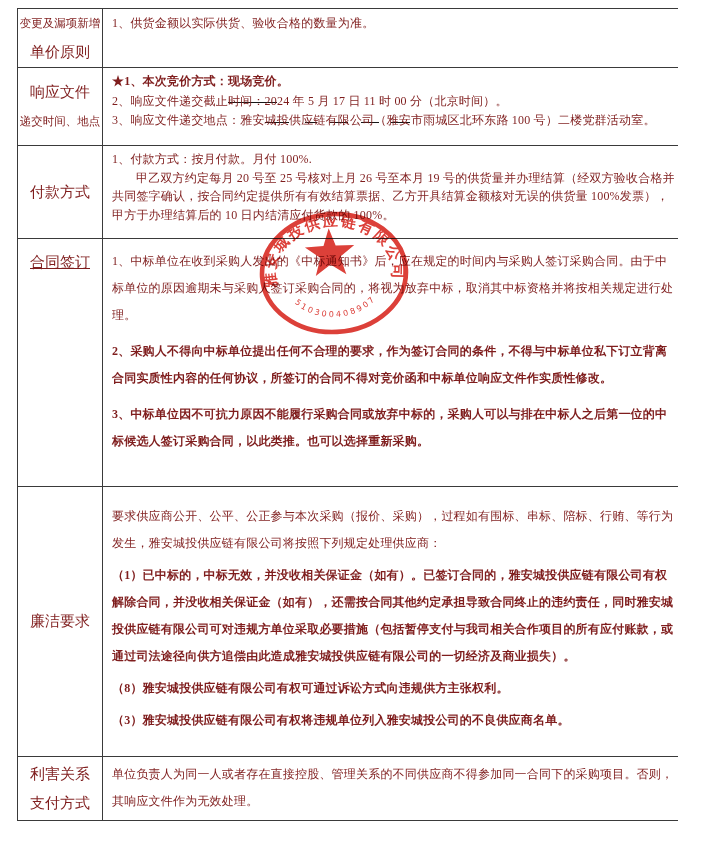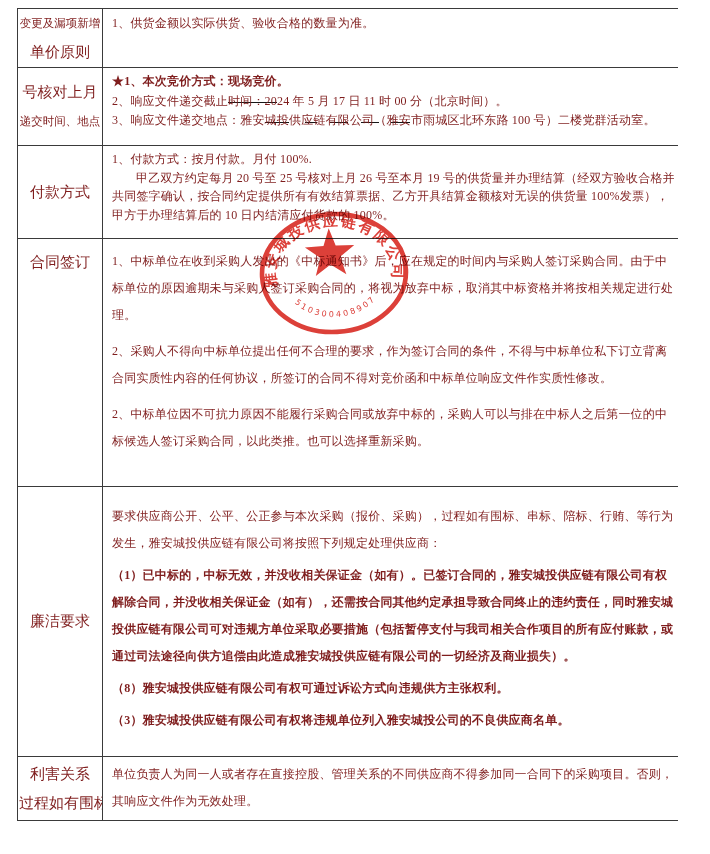--- a/index.html
+++ b/index.html
@@ -21,23 +21,23 @@
   .para.indent{text-indent:2em;}
   tr.r1{height:59px;} tr.r2{height:78px;} tr.r3{height:93px;} tr.r4{height:31px;}
   tr.r5{height:248px;} tr.r6{height:270px;} tr.r7{height:64px;}
   tr.r1 .para{line-height:20px;}
   tr.r2 .para{line-height:19.5px;}
   tr.r3 .para{line-height:18.6px;}
   tr.r4 .para{line-height:20px;}
   tr.r5 .para,tr.r6 .para,tr.r7 .para{line-height:27px;}
   tr.r5 td.content{padding-top:9px;}
   tr.r6 td.content{padding-top:16px;}
-  tr.r5 .para + .para{margin-top:9px;}
+  tr.r5 .para + .para{margin-top:9px;font-weight:bold;}
   tr.r6 .para + .para{margin-top:5px;font-weight:bold;}
-  tr.r5 td.label{vertical-align:top;padding-top:9px;}
+  tr.r5 td.label{vertical-align:top;padding-top:9px;text-decoration:underline;}
   .b{font-weight:bold;}
   .u{border-bottom:1.3px solid #161616;padding-bottom:14px;}
   
   .stamp{
     position:absolute;left:252px;top:206px;width:164px;height:134px;
     mix-blend-mode:multiply;opacity:0.92;pointer-events:none;
     transform:rotate(-3deg);
   }
   .seal-stroke{fill:none;stroke:var(--seal,#d92f28);}
   .seal-fill{fill:var(--seal,#d92f28);}
@@ -61,21 +61,21 @@
           <td class="label">
             <div class="label-line long">变更及漏项新增</div>
             <div class="label-line">单价原则</div>
           </td>
           <td class="content">
             <p class="para"><span class="">1、供货金额以实际供货、验收合格的数量为准。</span></p>
           </td>
         </tr>
         <tr class="r2">
           <td class="label">
-            <div class="label-line">号核对上月</div>
+            <div class="label-line">响应文件</div>
             <div class="label-line long">递交时间、地点</div>
           </td>
           <td class="content">
             <p class="para"><span class="b ">★1、本次竞价方式：</span><span class="b u">现场竞价</span><span class="b ">。</span></p>
             <p class="para"><span class="">2、响应文件递交截止时间：</span><span class="u">2024</span><span class=""> 年</span><span class="u"> 5 </span><span class="">月</span><span class="u"> 17 </span><span class="">日</span><span class="u"> 11 </span><span class="">时</span><span class="u"> 00 </span><span class="">分（北京时间）。</span></p>
             <p class="para"><span class="">3、响应文件递交地点：雅安城投供应链有限公司（雅安市雨城区北环东路 100 号）二楼党群活动室。</span></p>
           </td>
         </tr>
         <tr class="r3">
           <td class="label">
@@ -86,38 +86,38 @@
             <p class="para indent"><span class="">甲乙双方约定每月 20 号至 25 号核对上月 26 号至本月 19 号的供货量并办理结算（经双方验收合格并共同签字确认，按合同约定提供所有有效结算票据、乙方开具结算金额核对无误的供货量 100%发票），甲方于办理结算后的 10 日内结清应付货款的 100%。</span></p>
           </td>
         </tr>
         <tr class="r5">
           <td class="label">
             <div class="label-line">合同签订</div>
           </td>
           <td class="content">
             <p class="para"><span class="">1、中标单位在收到采购人发出的《中标通知书》后，应在规定的时间内与采购人签订采购合同。由于中标单位的原因逾期未与采购人签订采购合同的，将视为放弃中标，取消其中标资格并将按相关规定进行处理。</span></p>
             <p class="para"><span class="">2、采购人不得向中标单位提出任何不合理的要求，作为签订合同的条件，不得与中标单位私下订立背离合同实质性内容的任何协议，所签订的合同不得对竞价函和中标单位响应文件作实质性修改。</span></p>
-            <p class="para"><span class="">2、中标单位因不可抗力原因不能履行采购合同或放弃中标的，采购人可以与排在中标人之后第一位的中标候选人签订采购合同，以此类推。也可以选择重新采购。</span></p>
+            <p class="para"><span class="">3、中标单位因不可抗力原因不能履行采购合同或放弃中标的，采购人可以与排在中标人之后第一位的中标候选人签订采购合同，以此类推。也可以选择重新采购。</span></p>
           </td>
         </tr>
         <tr class="r6">
           <td class="label">
             <div class="label-line">廉洁要求</div>
           </td>
           <td class="content">
             <p class="para"><span class="">要求供应商公开、公平、公正参与本次采购（报价、采购），过程如有围标、串标、陪标、行贿、等行为发生，雅安城投供应链有限公司将按照下列规定处理供应商：</span></p>
             <p class="para"><span class="">（1）已中标的，中标无效，并没收相关保证金（如有）。已签订合同的，雅安城投供应链有限公司有权解除合同，并没收相关保证金（如有），还需按合同其他约定承担导致合同终止的违约责任，同时雅安城投供应链有限公司可对违规方单位采取必要措施（包括暂停支付与我司相关合作项目的所有应付账款，或通过司法途径向供方追偿由此造成雅安城投供应链有限公司的一切经济及商业损失）。</span></p>
             <p class="para"><span class="">（8）雅安城投供应链有限公司有权可通过诉讼方式向违规供方主张权利。</span></p>
             <p class="para"><span class="">（3）雅安城投供应链有限公司有权将违规单位列入雅安城投公司的不良供应商名单。</span></p>
           </td>
         </tr>
         <tr class="r7">
           <td class="label">
             <div class="label-line">利害关系</div>
-            <div class="label-line">过程如有围标</div>
+            <div class="label-line">支付方式</div>
           </td>
           <td class="content">
             <p class="para"><span class="">单位负责人为同一人或者存在直接控股、管理关系的不同供应商不得参加同一合同下的采购项目。否则，其响应文件作为无效处理。</span></p>
           </td>
         </tr>
       </tbody>
   </table>
 
   <div class="stamp">
     <svg width="164" height="134" viewBox="0 0 164 134">

